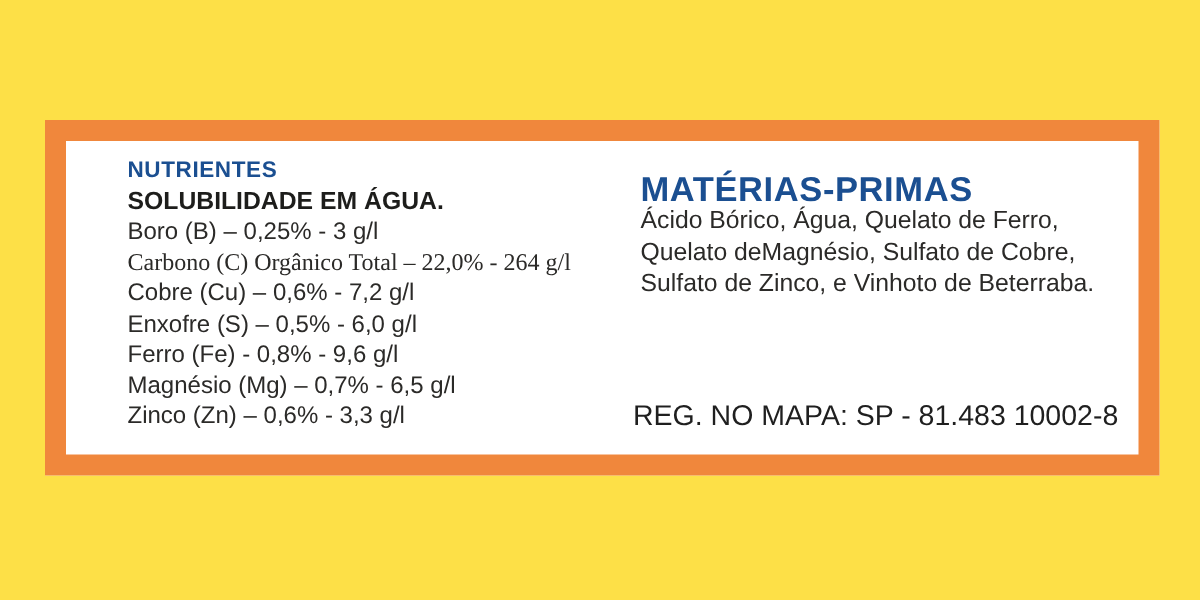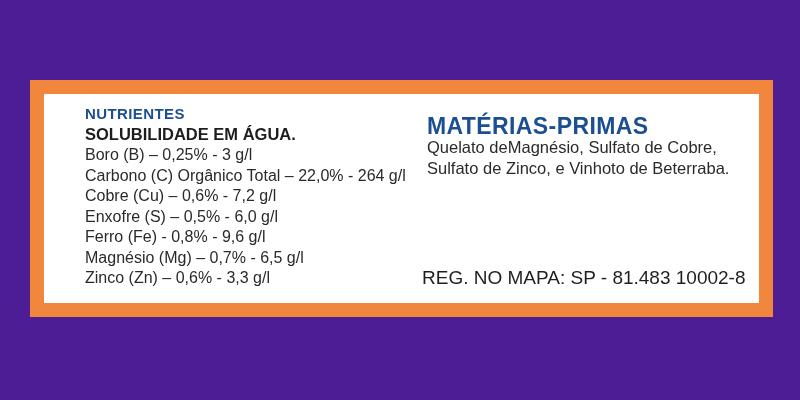--- a/index.html
+++ b/index.html
@@ -4,21 +4,21 @@
 <style>
   html, body {
     margin: 0;
     padding: 0;
     background: #ffffff;
   }
   .canvas {
     position: relative;
     width: 800px;
     height: 400px;
-    background: #4c1d95;
+    background: #fde047;
     overflow: hidden;
     font-family: "Liberation Sans", sans-serif;
   }
   .panel {
     position: absolute;
     left: 30px;
     top: 80px;
     width: 743px;
     height: 237px;
     box-sizing: border-box;
@@ -81,29 +81,30 @@
 </head>
 <body>
 
 <div class="canvas">
   <div class="panel" style="border-color: rgb(240, 135, 60);">
 
     <div class="col-left">
       <div class="nutrients-title heading-blue" style="color: rgb(27, 79, 145);">NUTRIENTES</div>
       <div class="solubility-title">SOLUBILIDADE EM ÁGUA.</div>
       <div class="nutrient-line" style="color: rgb(43, 42, 40);">Boro (B) – 0,25% - 3 g/l</div>
-      <div class="nutrient-line" style="color: rgb(43, 42, 40);">Carbono (C) Orgânico Total – 22,0% - 264 g/l</div>
+      <div class="nutrient-line" style="color: rgb(43, 42, 40); font-family: Liberation Serif, serif;">Carbono (C) Orgânico Total – 22,0% - 264 g/l</div>
       <div class="nutrient-line" style="color: rgb(43, 42, 40);">Cobre (Cu) – 0,6% - 7,2 g/l</div>
       <div class="nutrient-line" style="color: rgb(43, 42, 40);">Enxofre (S) – 0,5% - 6,0 g/l</div>
       <div class="nutrient-line" style="color: rgb(43, 42, 40);">Ferro (Fe) - 0,8% - 9,6 g/l</div>
       <div class="nutrient-line" style="color: rgb(43, 42, 40);">Magnésio (Mg) – 0,7% - 6,5 g/l</div>
       <div class="nutrient-line" style="color: rgb(43, 42, 40);">Zinco (Zn) – 0,6% - 3,3 g/l</div>
     </div>
 
     <div class="col-right">
       <div class="materials-title heading-blue" style="color: rgb(27, 79, 145);">MATÉRIAS-PRIMAS</div>
+      <div class="materials-line" style="color: rgb(43, 42, 40);">Ácido Bórico, Água, Quelato de Ferro,</div>
       <div class="materials-line" style="color: rgb(43, 42, 40);">Quelato deMagnésio, Sulfato de Cobre,</div>
       <div class="materials-line" style="color: rgb(43, 42, 40);">Sulfato de Zinco, e Vinhoto de Beterraba.</div>
     </div>
 
     <div class="reg-line">REG. NO MAPA: SP - 81.483 10002-8</div>
   </div>
 </div>
 
 </body></html>

